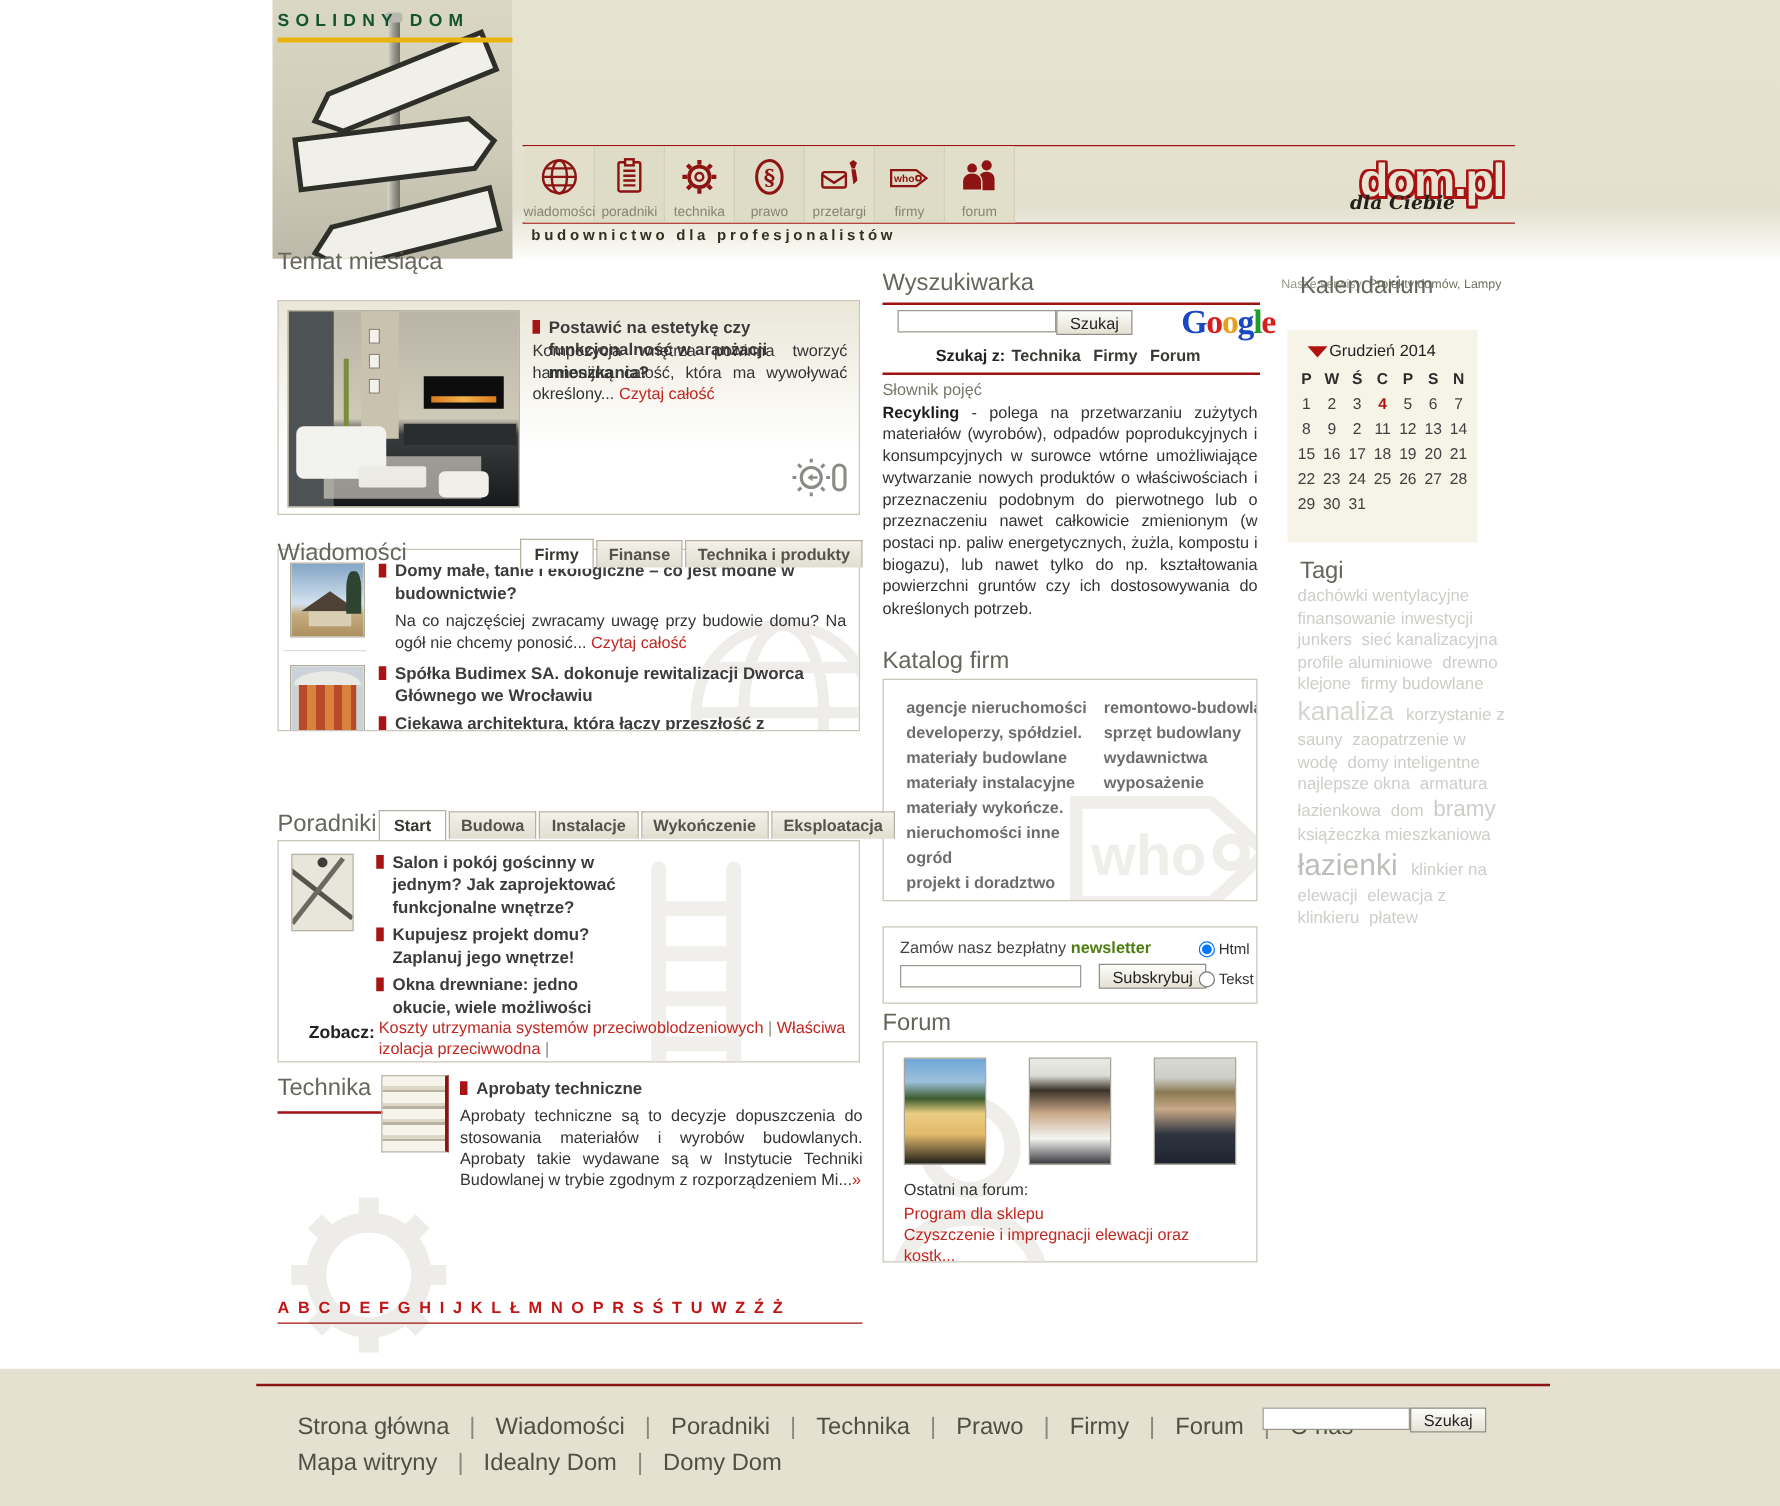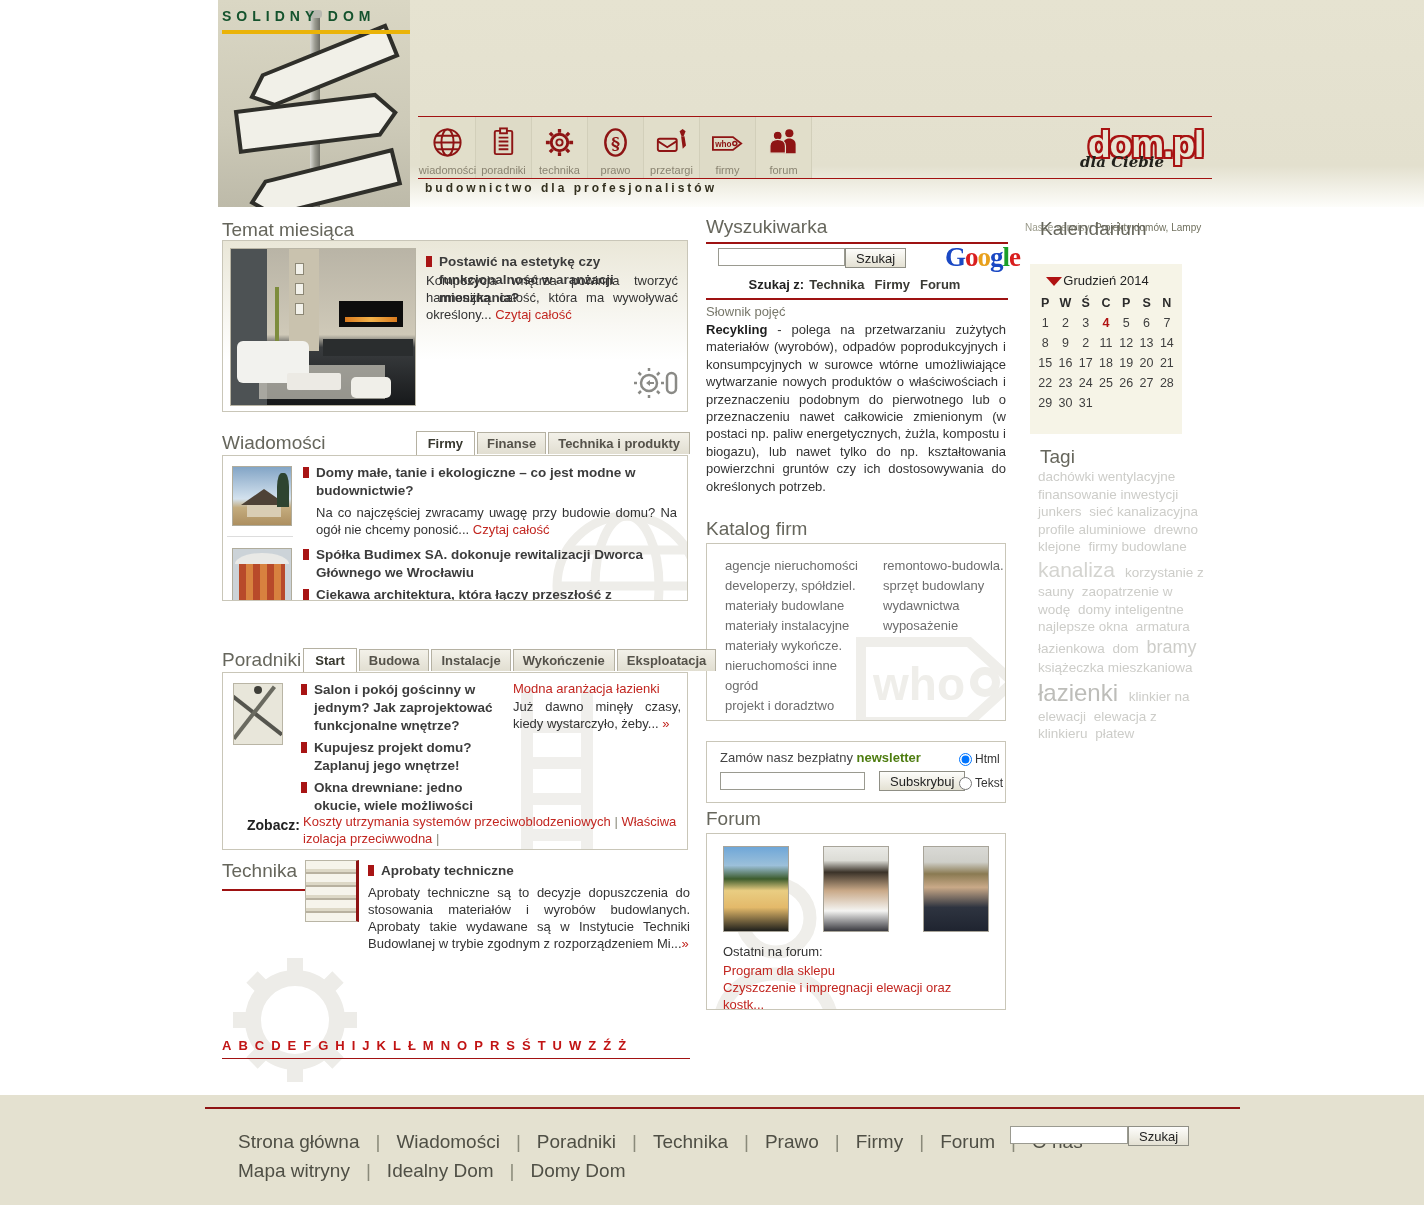--- a/index.html
+++ b/index.html
@@ -42,31 +42,31 @@
   .tab.active { background:#fff; color:#38382f; padding:4px 11px; position:relative; top:1px; }
   .sec-head { position:absolute; display:flex; justify-content:space-between; align-items:flex-end; width:468px; z-index:2; }
   .wm { position:absolute; z-index:0; pointer-events:none; }
   .z1 { position:relative; z-index:1; }
   input[type=text] { border:1px solid #9a9a90; background:#fff; height:18px; font-size:12px; padding:0 3px;
          font-family:"Liberation Sans",sans-serif; }
   .btn { background:linear-gradient(#fdfdfb,#e4e1d3); border:1px solid #8f8f85; font-size:13px; color:#222;
          padding:1px 10px; height:20px; cursor:pointer; font-family:"Liberation Sans",sans-serif; }
 
   
-  #temat-h { position:absolute; left:222px; top:199px;margin-top:20px; }
+  #temat-h { position:absolute; left:222px; top:199px; }
   #temat-box { left:222px; top:240px; width:466px; height:172px;
          background:linear-gradient(180deg,#eae7d8 0%,#ffffff 70%); }
   .temat-img { position:absolute; left:7px; top:7px; width:186px; height:158px; background:#cfc9b8; overflow:hidden; border:1px solid #b9b5a5; }
   .temat-txt { position:absolute; left:203px; top:12px; width:252px; }
   .temat-title { position:absolute; top:0; left:0; width:252px; display:flex; }
   .temat-body { position:absolute; top:19px; left:0; width:252px; }
   .spot { position:absolute; right:8px; bottom:8px; }
 
   #wiad-head { left:222px; top:430px; }
-  #wiad-box { left:222px; top:455px; width:466px; height:146px; }
+  #wiad-box { left:222px; top:439px; width:466px; height:146px; }
   .lead-img { position:absolute; left:9px; top:10px; width:60px; height:60px; border:1px solid #b0ac9c; overflow:hidden; }
   .lead-txt { position:absolute; left:80px; top:8px; width:374px; }
   .lead-div { position:absolute; left:4px; top:80px; width:66px; border-top:1px solid #ddd; }
   .g2-img { position:absolute; left:9px; top:92px; width:60px; height:60px; border:1px solid #b0ac9c; overflow:hidden; }
   .g2-list { position:absolute; left:80px; top:90px; width:374px; }
   .b-item { display:flex; margin-bottom:4px; }
   .b-item .bq { margin-top:3px; }
 
   #por-head { left:222px; top:647px; }
   #por-box { left:222px; top:672px; width:466px; height:178px; }
@@ -96,21 +96,21 @@
   #szukajz span { margin:0 5px; cursor:pointer; color:#3a3a34; }
   #mid-rule2 { position:absolute; left:706px; top:298px; width:302px; }
   #slownik-lbl { position:absolute; left:706px; top:304px; font-size:13px; color:#77776a; }
   #slownik-p { position:absolute; left:706px; top:321px; width:300px; font-size:13px; line-height:17.4px; text-align:justify; color:#333; }
   #slownik-p b { color:#1e1e1e; }
 
   #katalog-h { position:absolute; left:706px; top:518px; }
   #katalog-box { left:706px; top:543px; width:300px; height:178px; }
   .kat-col1 { position:absolute; left:18px; top:12px; width:158px; }
   .kat-col2 { position:absolute; left:176px; top:12px; width:118px; }
-  .kat-link { font-size:13px; font-weight:normal; color:#6d6d6d; line-height:20px; cursor:pointer; white-space:nowrap; }
+  .kat-link { font-size:13px; font-weight:bold; color:#6d6d6d; line-height:20px; cursor:pointer; white-space:nowrap; }
 
   #nl-box { left:706px; top:741px; width:300px; height:62px; }
   .nl-lbl { position:absolute; left:13px; top:8px; font-size:13px; color:#444; }
   .nl-lbl b { color:#4d7c0f; }
   .nl-input { position:absolute; left:13px; top:30px; width:145px; }
   .nl-btn { position:absolute; left:172px; top:29px; }
   .nl-radios { position:absolute; left:252px; top:5px; font-size:12px; color:#333; }
   .nl-radios label { display:flex; align-items:center; gap:3px; height:24px; cursor:pointer; }
 
   #forum-h { position:absolute; left:706px; top:808px; }
@@ -376,26 +376,20 @@
       </div>
       <div class="b-item" data-interactable="true">
         <span class="bq" data-interactable="false"></span>
         <span class="itm-title" data-interactable="true">Kupujesz projekt domu? Zaplanuj jego wnętrze!</span>
       </div>
       <div class="b-item" data-interactable="true">
         <span class="bq" data-interactable="false"></span>
         <span class="itm-title" data-interactable="true">Okna drewniane: jedno okucie, wiele możliwości</span>
       </div>
     </div>
-  <div class="por-feat z1" data-interactable="false">
-    <div class="rlink flink" data-interactable="true">Modna aranżacja łazienki</div>
-    <div class="bodytxt" style="margin-top:2px;" data-interactable="false">
-      <span data-interactable="false">Już dawno minęły czasy, kiedy wystarczyło, żeby... </span><span class="rlink" data-interactable="true">»</span>
-    </div>
-  </div>
   <div class="zobacz-lbl z1" data-interactable="false">Zobacz:</div>
   <div class="zobacz-links z1" data-interactable="false"><span class="rlink" data-interactable="true">Koszty utrzymania systemów przeciwoblodzeniowych</span><span class="sep" data-interactable="false"> | </span><span class="rlink" data-interactable="true">Właściwa izolacja przeciwwodna</span><span class="sep" data-interactable="false"> | </span></div>
 </div>
 
 <div id="tech-h" class="sh" data-interactable="false">Technika</div>
 <div class="tech-img ph" data-interactable="true"></div>
 <div class="tech-txt" data-interactable="false">
   <div class="b-item" data-interactable="true">
     <span class="bq" data-interactable="false"></span>
     <span class="itm-title" data-interactable="true">Aprobaty techniczne</span>

